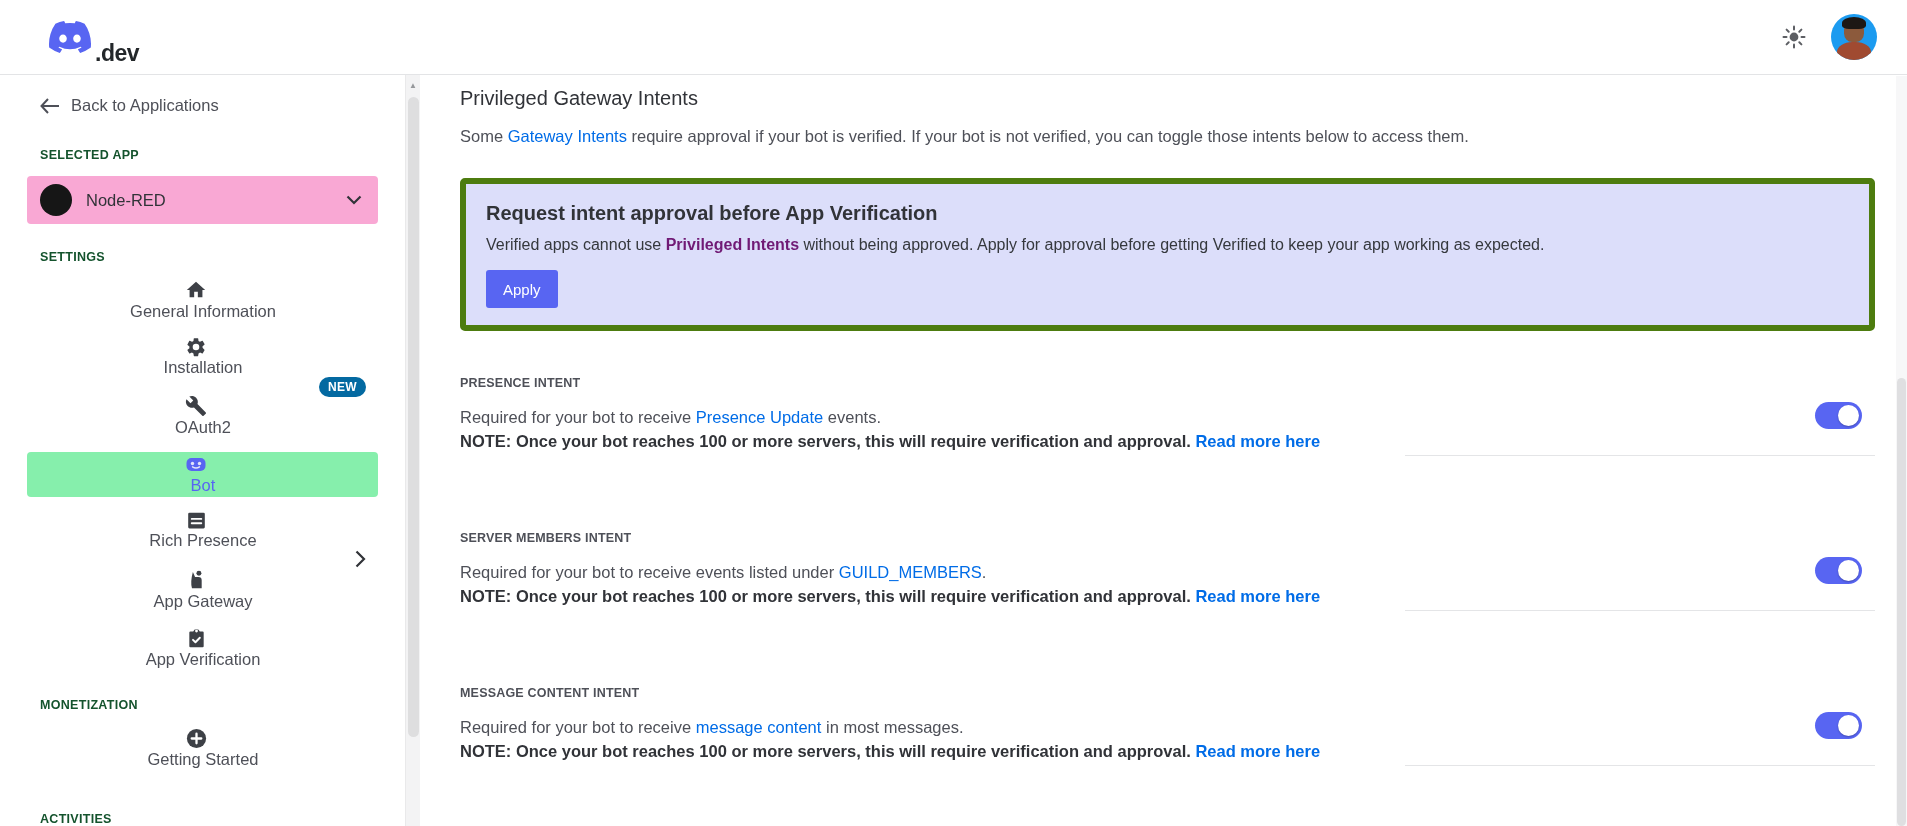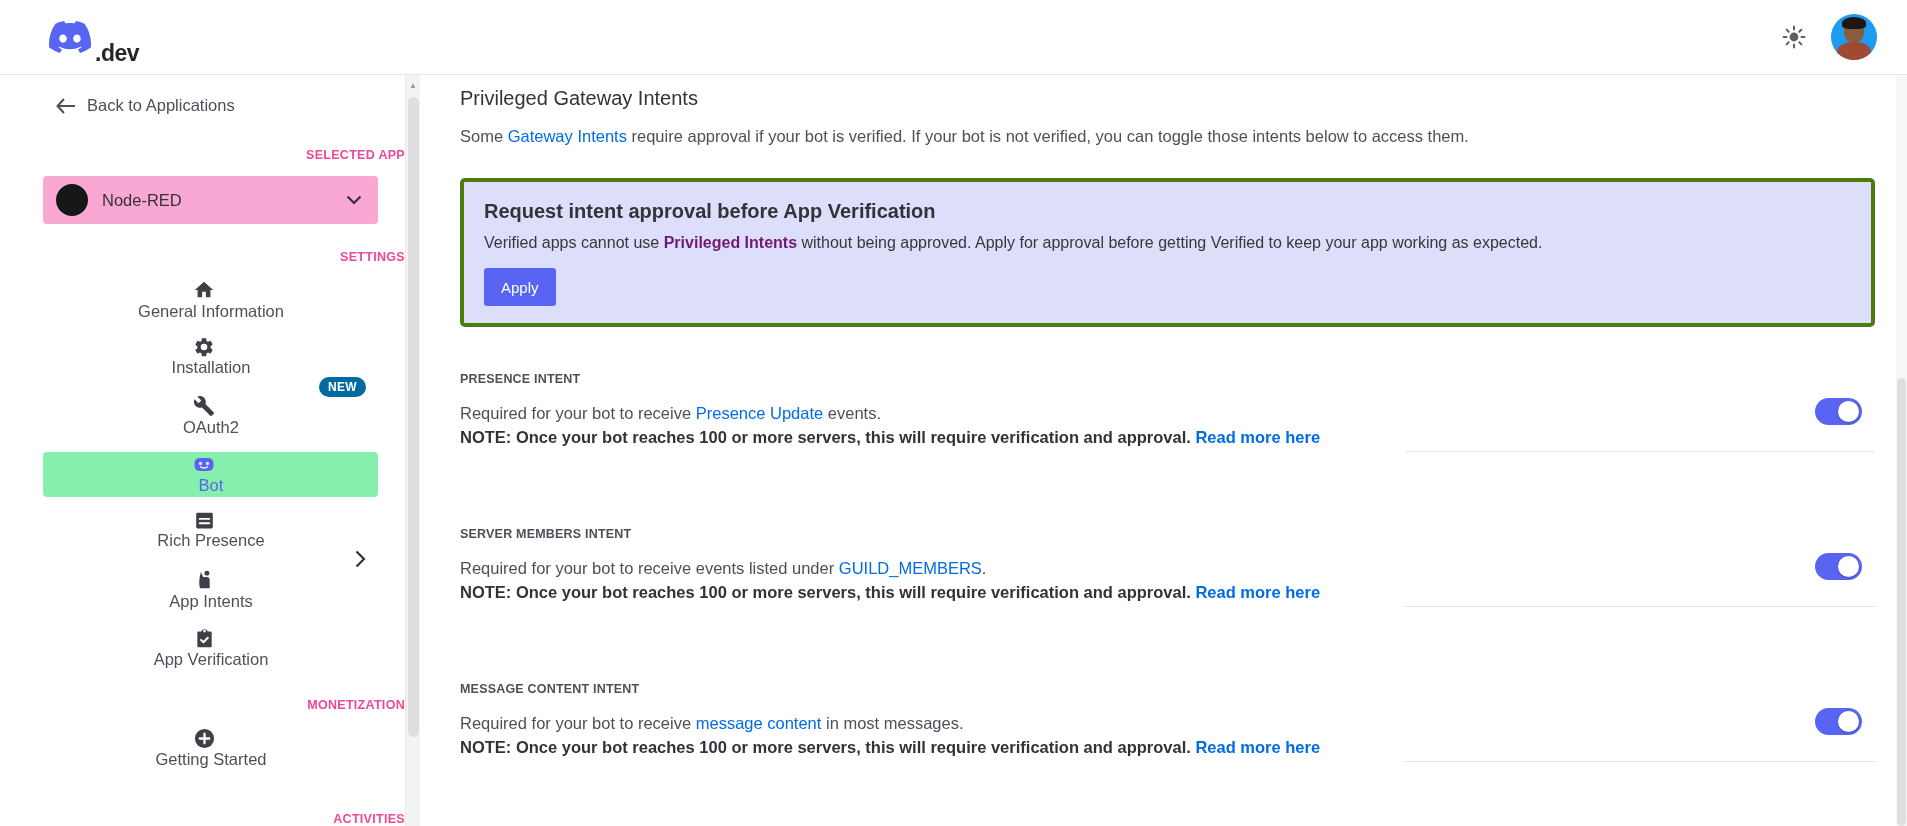--- a/index.html
+++ b/index.html
@@ -26,24 +26,24 @@
     position:relative; overflow:hidden; cursor:pointer;
   }
   .avatar .head { position:absolute; left:13px; top:6px; width:20px; height:22px; border-radius:45% 45% 40% 40%; background:#8c5a3c; }
   .avatar .hair { position:absolute; left:11px; top:3px; width:24px; height:12px; border-radius:50% 50% 30% 30%; background:#1d1714; }
   .avatar .shirt { position:absolute; left:6px; top:28px; width:34px; height:22px; border-radius:45% 45% 0 0; background:#a04a31; }
 
   
   .app { display:flex; height:751px; position:relative; }
 
   
-  .sidebar { width:405px; padding-top:21px; flex:0 0 405px;padding-left:16px; }
+  .sidebar { width:405px; padding-top:21px; flex:0 0 405px; }
   .back-link { display:flex; align-items:center; gap:11px; padding-left:40px; color:#4e5058; font-size:16.5px; cursor:pointer; }
   .back-link svg { stroke:#4e5058; }
-  .group-label { font-size:12.5px; font-weight:700; color:#ec4899; letter-spacing:0.3px; padding-left:40px;text-align:right; }
+  .group-label { font-size:12.5px; font-weight:700; color:#14532d; letter-spacing:0.3px; padding-left:40px; }
   .lbl-selected { margin-top:33px; }
   .app-select {
     margin:14px 27px 0; height:48px; background:#f9a8d4; border-radius:4px;
     display:flex; align-items:center; padding:0 16px 0 13px; cursor:pointer;
   }
   .app-avatar { width:32px; height:32px; border-radius:50%; background:#161616; flex:0 0 32px; }
   .app-name { font-size:16.5px; color:#313338; margin-left:14px; }
   .app-select svg { margin-left:auto; stroke:#313338; }
   .lbl-settings { margin-top:26px; margin-bottom:14px; }
   .nav-item {
@@ -77,21 +77,21 @@
   .page-scrollbar .thumb { position:absolute; top:302px; left:1px; width:9px; height:448px; border-radius:5px; background:#dfdfe1; }
 
   
   .main { flex:1; padding:12px 32px 0 40px; position:relative; }
   .page-title { font-size:20px; font-weight:500; color:#313338; }
   .intro { margin-top:15px; font-size:16.5px; color:#4e5058; line-height:22px; }
   .link { color:#006ce7; }
   .link-bold { color:#006ce7; font-weight:700; }
 
   .banner {
-    margin-top:31px; background:#dcdefa; border:4px solid #4d7c0f; border-radius:5px;
+    margin-top:31px; background:#dcdefa; border:6px solid #4d7c0f; border-radius:5px;
     padding:18px 20px 17px;
   }
   .banner-title { font-size:20px; font-weight:600; color:#313338; }
   .banner-body { margin-top:9px; font-size:16px; color:#35383d; line-height:21px; }
   .banner-body strong { color:#701a75; }
   .apply-btn {
     margin-top:15px; background:#5865f2; color:#fff; border:none; border-radius:3px;
     font-family:"Liberation Sans",sans-serif; font-size:15px; font-weight:500;
     padding:0 17px; height:38px; cursor:pointer;
   }
@@ -226,21 +226,21 @@
         </span>
     </div>
 
     <div class="nav-item">
       <span class="ic">
           <svg width="22" height="22" viewBox="0 0 24 24">
             <circle cx="15.2" cy="4.6" r="2.7"></circle>
             <path d="M8.6 3.2 L11 8.6 L14.6 8.6 A3.6 3.6 0 0 1 18.2 12.2 L18.2 21 L7.6 21 C6.3 16.5 6.6 10.5 8.6 3.2 Z"></path>
           </svg>
         </span>
-      <span>App Intents</span>
+      <span>App Gateway</span>
     </div>
 
     <div class="nav-item">
       <span class="ic">
           <svg width="21" height="21" viewBox="0 0 24 24">
             <path d="M19 4h-3.3a3.8 3.8 0 0 0-7.4 0H5a1.2 1.2 0 0 0-1.2 1.2v15.6A1.2 1.2 0 0 0 5 22h14a1.2 1.2 0 0 0 1.2-1.2V5.2A1.2 1.2 0 0 0 19 4Zm-7-2.2a1.6 1.6 0 1 1-1.6 1.6A1.6 1.6 0 0 1 12 1.8Z"></path>
             <path d="M8 13.5 l2.8 2.8 5-5.2" fill="none" stroke="#fff" stroke-width="2.2" stroke-linecap="round" stroke-linejoin="round"></path>
           </svg>
         </span>
       <span>App Verification</span>

